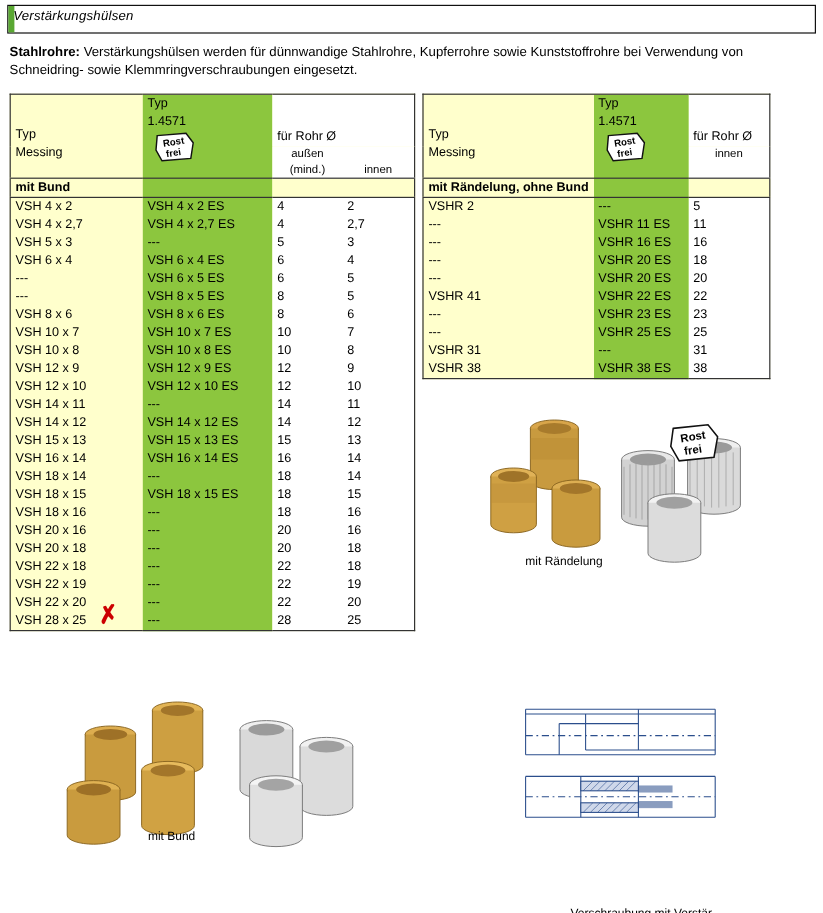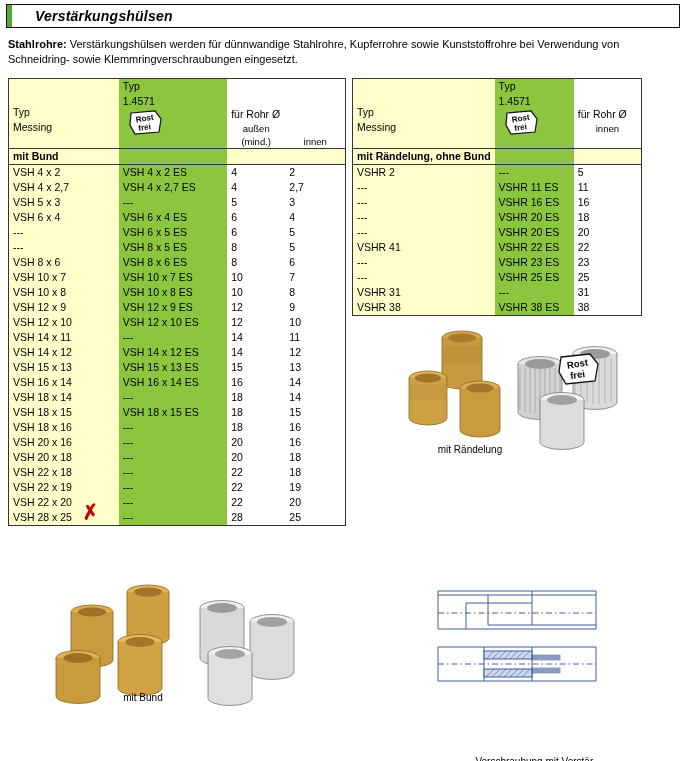--- a/index.html
+++ b/index.html
@@ -17,22 +17,22 @@
     position:absolute;left:6px;top:4px;width:674px;height:24px;
     border:1px solid #111;
     background:#ffffff;
     box-sizing:border-box;
   }
   .title-bar .accent{
     position:absolute;left:0;top:0;width:5px;height:100%;
     background:#5aa832;
   }
   .title-bar .title-text{
-    position:absolute;left:28px;top:3px;
-    font-size:14px;font-weight:bold;font-style:italic;
+    position:absolute;left:4px;top:3px;
+    font-size:11px;font-weight:normal;font-style:italic;
     letter-spacing:.2px;
   }
   
   .intro{
     position:absolute;left:8px;top:37px;width:668px;
     font-size:11px;line-height:15px;
   }
   .intro b{font-weight:bold;}
   
   table{border-collapse:collapse;}
@@ -413,21 +413,21 @@
         <td class="col-w num vline">31</td>
       </tr>
       <tr>
         <td class="col-y">VSHR 38</td>
         <td class="col-g vline">VSHR 38 ES</td>
         <td class="col-w num vline">38</td>
       </tr>
     </tbody>
 </table>
 
-<div class="photo" style="left:400px;top:326px;width:250px;height:130px;">
+<div class="photo" style="left:400px;top:345px;width:250px;height:130px;">
   <svg width="250" height="130" viewBox="0 0 250 130">
 
     <g>
       <ellipse cx="62" cy="12" rx="20" ry="7" fill="#d8a54a" stroke="#8a6520" stroke-width="0.8"></ellipse>
       <path d="M42,12 L42,56 A20,7 0 0 0 82,56 L82,12" fill="#c89a3f" stroke="#8a6520" stroke-width="0.8"></path>
       <ellipse cx="62" cy="12" rx="14" ry="4.6" fill="#a87b2c"></ellipse>
       <rect x="42" y="20" width="40" height="18" fill="#b98b34" opacity="0.45"></rect>
     </g>
     <g>
       <ellipse cx="28" cy="52" rx="19" ry="7" fill="#e0b257" stroke="#8a6520" stroke-width="0.8"></ellipse>

